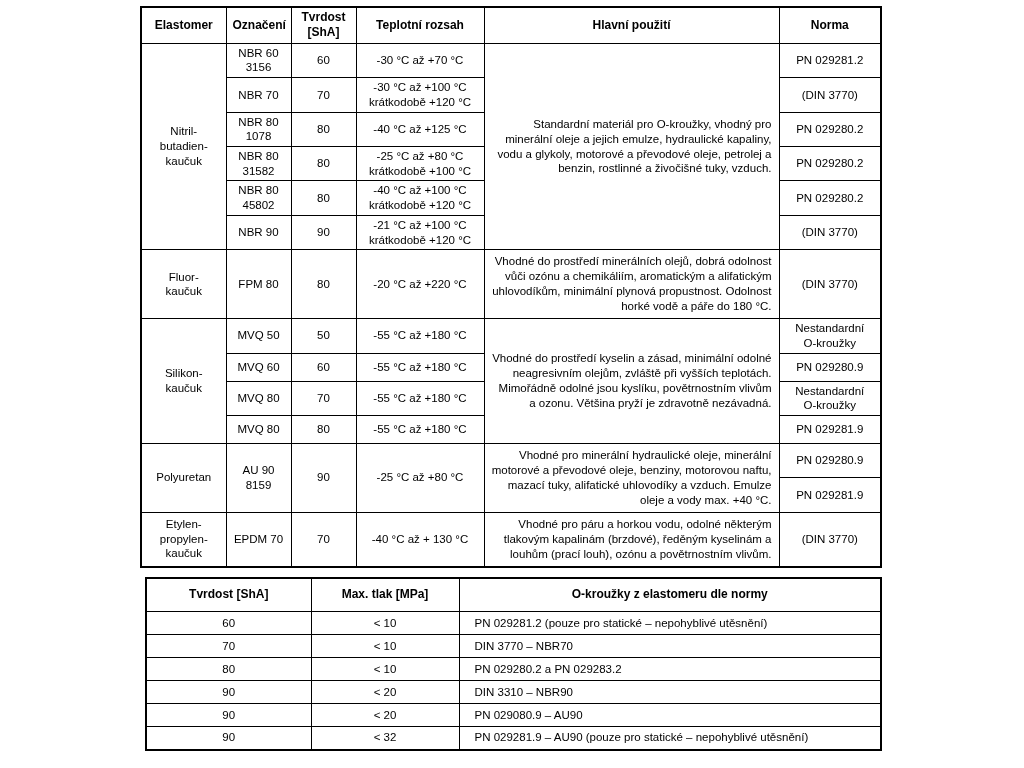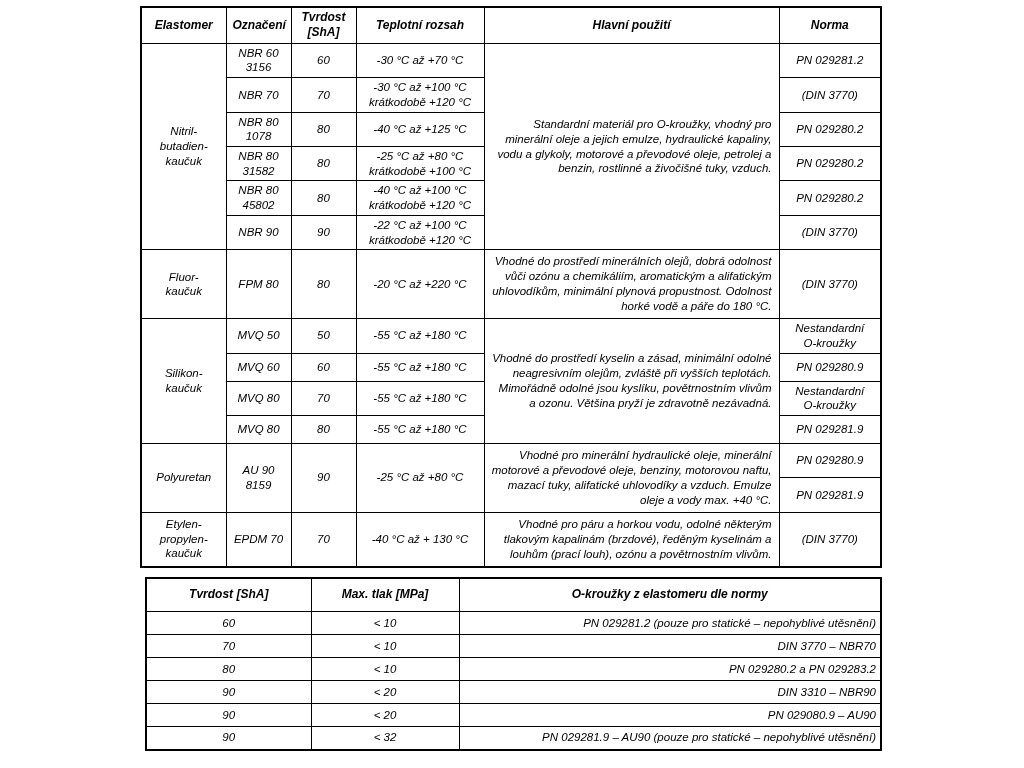--- a/index.html
+++ b/index.html
@@ -8,21 +8,20 @@
     background: #ffffff;
     font-family: "Liberation Sans", sans-serif;
     color: #000000;
   }
   .page {
     width: 1024px;
     height: 768px;
     background: #ffffff;
     overflow: hidden;
     position: relative;
-    font-style: italic;
   }
   table {
     border-collapse: collapse;
     table-layout: fixed;
   }
   .t1 {
     margin: 6px 0 0 140px;
     width: 740px;
     border: 2px solid #000;
   }
@@ -40,21 +39,21 @@
     overflow: hidden;
   }
   th {
     font-weight: bold;
     text-align: center;
     font-size: 12px;
     height: 34px;
     padding: 2px 6px;
   }
   .c { text-align: center; white-space: pre-line; }
-  .l { text-align: right; padding-left: 15px; }
+  .l { text-align: left; padding-left: 15px; }
   .usage {
     text-align: right;
     padding: 4px 7px;
     line-height: 1.3;
   }
   .t1 tbody td { height: 28px; }
   .t2 tbody td { height: 23px; }
 </style>
 </head>
 <body>
@@ -118,21 +117,21 @@
           <td class="c">NBR 80
 45802</td>
           <td class="c">80</td>
           <td class="c">-40 °C až +100 °C
 krátkodobě +120 °C</td>
           <td class="c">PN 029280.2</td>
         </tr>
         <tr>
           <td class="c">NBR 90</td>
           <td class="c">90</td>
-          <td class="c">-22 °C až +100 °C
+          <td class="c">-21 °C až +100 °C
 krátkodobě +120 °C</td>
           <td class="c">(DIN 3770)</td>
         </tr>
         <tr>
           <td class="c">Fluor-
 kaučuk</td>
           <td class="c">FPM 80</td>
           <td class="c">80</td>
           <td class="c">-20 °C až +220 °C</td>
           <td class="usage">Vhodné do prostředí minerálních olejů, dobrá odolnost vůči ozónu a chemikáliím, aromatickým a alifatickým uhlovodíkům, minimální plynová propustnost. Odolnost horké vodě a páře do 180 °C.</td>

